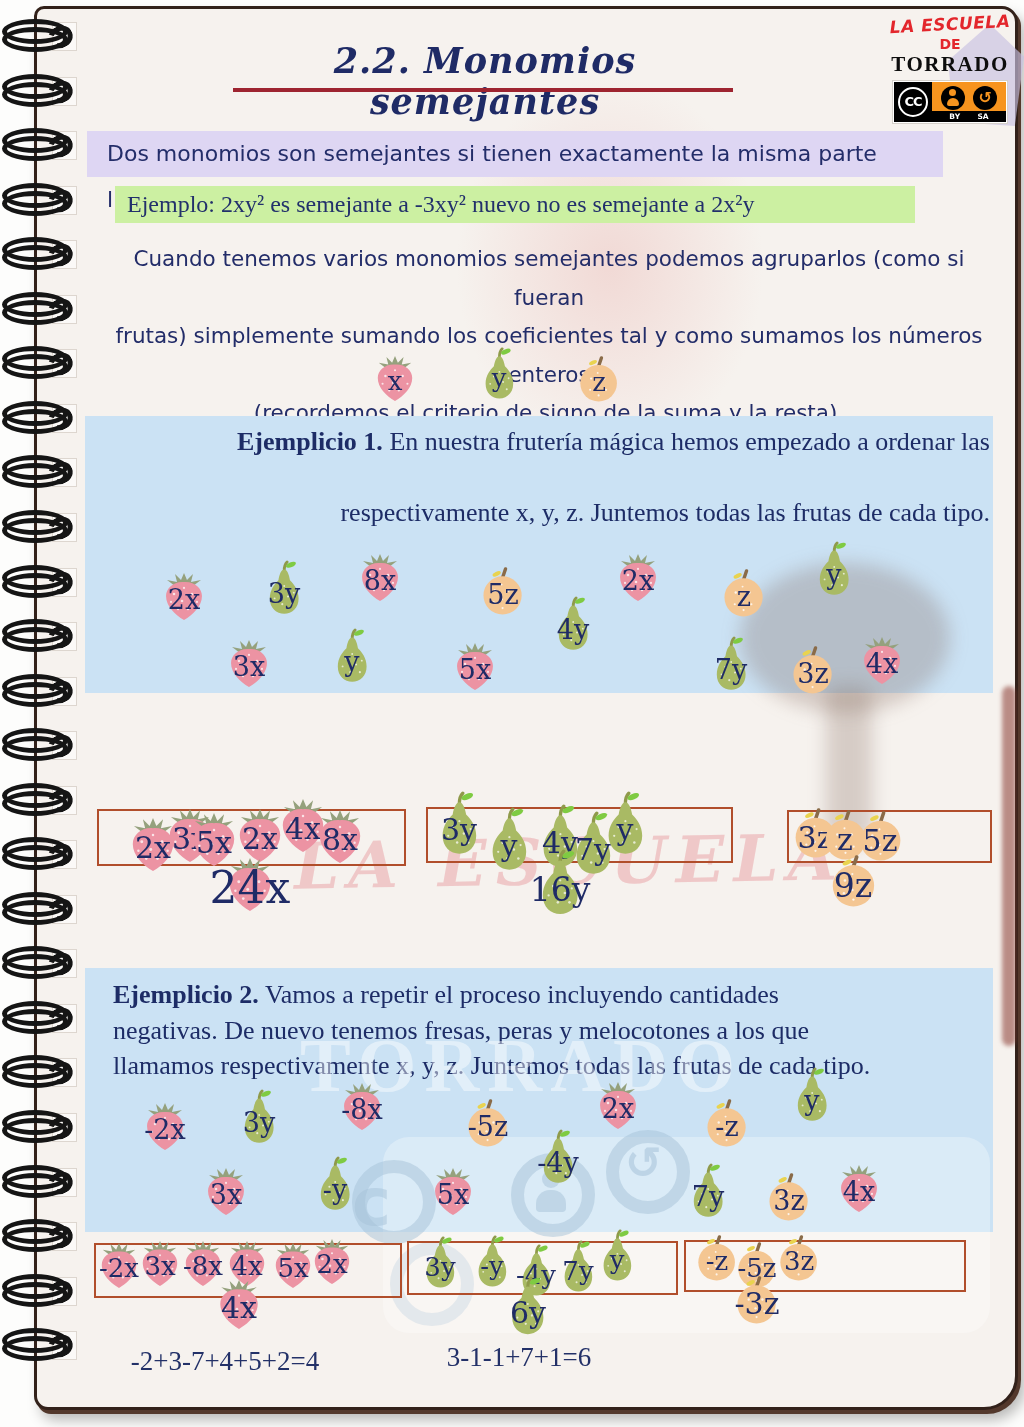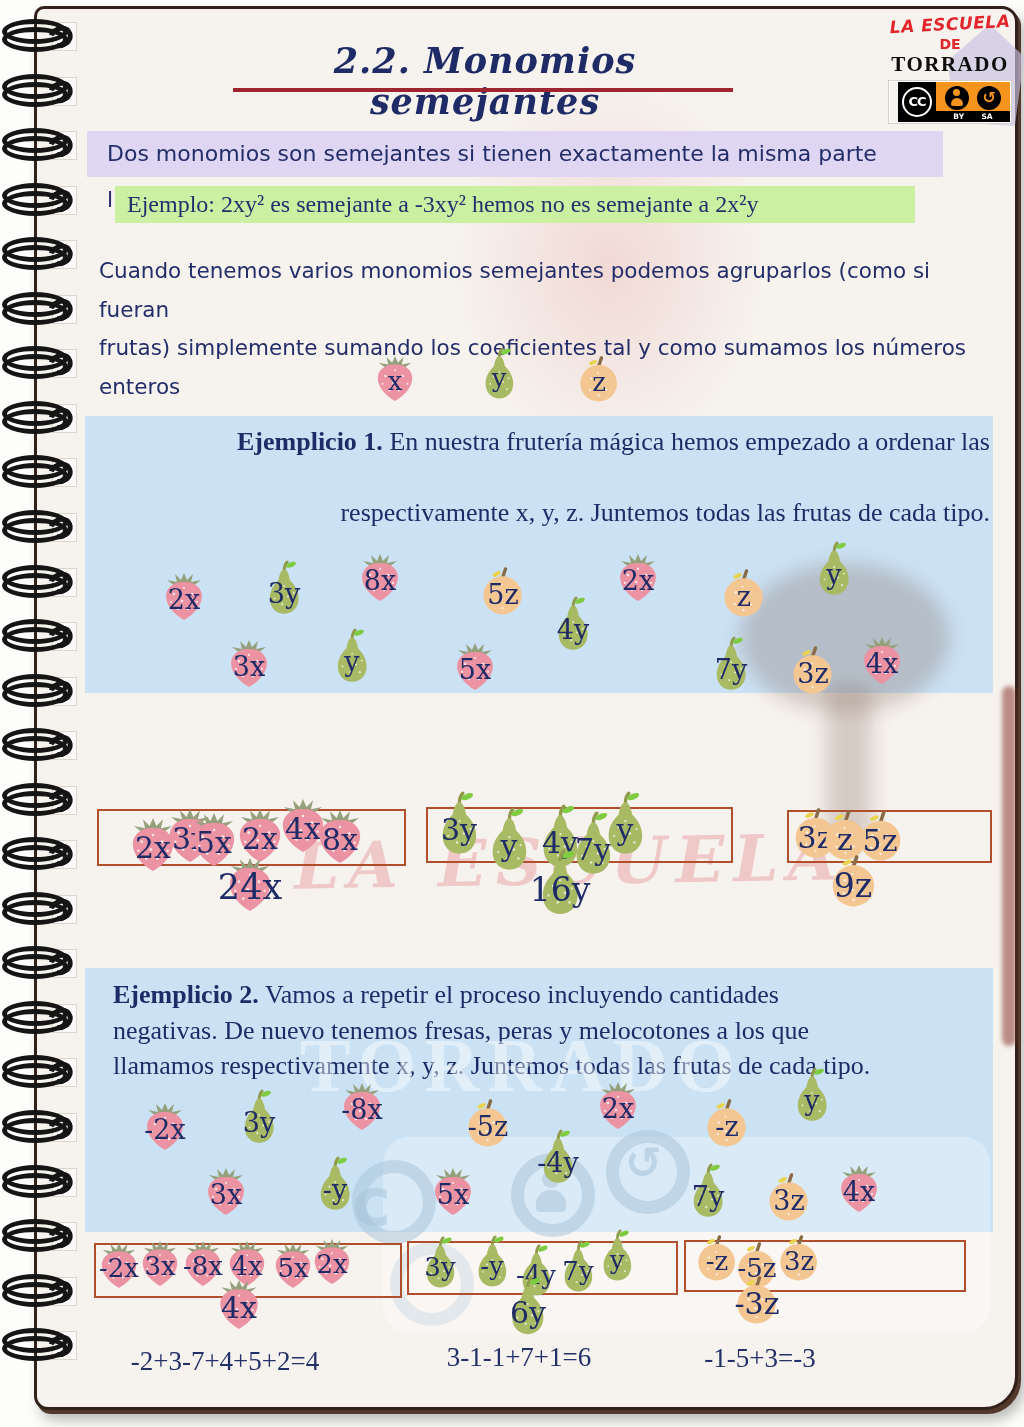--- a/index.html
+++ b/index.html
@@ -40,41 +40,41 @@
   
   .title{left:240px;top:40px;width:490px;text-align:center;font:italic bold 35px "DejaVu Serif",serif;
          color:var(--ink_navy);letter-spacing:1px;}
   .title-underline{left:233px;top:88px;width:500px;height:4px;background:var(--underline_red);}
   .logo{left:884px;top:14px;width:132px;text-align:center;}
   .logo-l1{font:italic bold 17px "DejaVu Sans",sans-serif;color:var(--logo_red);letter-spacing:0.5px;
            transform:rotate(-3deg);}
   .logo-l2{font:bold 14px "DejaVu Sans",sans-serif;color:var(--logo_red);margin-top:2px;}
   .logo-l3{font:bold 21px "Liberation Serif",serif;color:#0d0d0d;letter-spacing:1.5px;}
   .badge{display:flex;width:112px;height:40px;margin:4px auto 8px;border:1px solid #fff;
-         box-shadow:0 0 0 1px #d5d0ca;padding-left:8px;}
+         box-shadow:0 0 0 1px #d5d0ca;}
   .badge-cc{width:38px;background:#000;display:flex;align-items:center;justify-content:center;}
   .ccring{width:26px;height:26px;border:2.5px solid #fff;border-radius:50%;color:#fff;
           font:bold 13px/25px "DejaVu Sans",sans-serif;text-align:center;letter-spacing:-1px;}
   .badge-r{flex:1;display:flex;flex-direction:column;background:var(--cc_orange);}
   .bicons{flex:1;display:flex;justify-content:space-evenly;align-items:center;padding-top:2px;}
   .bi{width:24px;height:24px;border-radius:50%;background:#000;position:relative;
       color:var(--cc_orange);font:bold 16px/23px "DejaVu Sans",sans-serif;text-align:center;}
   .bi .phead{position:absolute;left:8.5px;top:3.5px;width:7px;height:7px;border-radius:50%;
              background:var(--cc_orange);}
   .bi .pbody{position:absolute;left:6px;top:12px;width:12px;height:8px;border-radius:6px 6px 2px 2px;
              background:var(--cc_orange);}
   .bstrip{height:11px;background:#000;color:#fff;display:flex;justify-content:space-evenly;
           font:bold 7.5px/11px "DejaVu Sans",sans-serif;}
 
   
   .def-box{left:87px;top:131px;width:856px;height:46px;background:var(--box_purple);
            font:22px/46px "DejaVu Sans",sans-serif;color:var(--hand_navy);padding-left:20px;box-sizing:border-box;}
   .ex-box{left:115px;top:186px;width:800px;height:37px;background:var(--box_green);
           font:24px/37px "Liberation Serif",serif;color:#22306b;padding-left:12px;box-sizing:border-box;}
-  .intro{left:99px;top:252px;width:900px;font:21.5px/38.5px "DejaVu Sans",sans-serif;color:var(--hand_navy);}
+  .intro{left:99px;top:240px;width:900px;font:21.5px/38.5px "DejaVu Sans",sans-serif;color:var(--hand_navy);text-align:center;}
   .bluebox{background:var(--box_blue);}
   .bb1{left:85px;top:416px;width:908px;height:277px;}
   .bb2{left:85px;top:968px;width:908px;height:264px;}
   .bbtext{position:absolute;font:26px/35.5px "Liberation Serif",serif;color:#1d2c66;}
   .bbt1{left:95px;top:424px;width:895px;text-align:right;}
   .bbt2{left:113px;top:977px;width:885px;}
   .bbtext b{font-weight:bold;}
 
   
   .gbox{position:absolute;border:2px solid var(--group_border);background:transparent;z-index:3;}
@@ -129,21 +129,21 @@
           </div>
           <div class="bstrip">
             <span>BY</span>
             <span>SA</span>
           </div>
         </div>
       </div>
     </div>
 
     <div class="def-box">Dos monomios son semejantes si tienen exactamente la misma parte literal.</div>
-    <div class="ex-box">Ejemplo: 2xy² es semejante a -3xy²  hemos no es semejante a 2x²y</div>
+    <div class="ex-box">Ejemplo: 2xy² es semejante a -3xy²  nuevo no es semejante a 2x²y</div>
     <p class="intro"><span>Cuando tenemos varios monomios semejantes podemos agruparlos (como si fueran</span><br><span>frutas) simplemente sumando los coeficientes tal y como sumamos los números enteros</span><br><span>(recordemos el criterio de signo de la suma y la resta).</span></p>
 
     <div class="bluebox bb1"></div>
     <p class="bbtext bbt1"><b>Ejemplicio 1.</b><span> En nuestra frutería mágica hemos empezado a ordenar las</span><br><br><span>respectivamente x, y, z. Juntemos todas las frutas de cada tipo.</span></p>
 
     <div class="bluebox bb2"></div>
     <p class="bbtext bbt2"><b>Ejemplicio 2.</b><span> Vamos a repetir el proceso incluyendo cantidades</span><br><span>negativas. De nuevo tenemos fresas, peras y melocotones a los que</span><br><span>llamamos respectivamente x, y, z. Juntemos todas las frutas de cada tipo.</span></p>
 
     <div class="wm wm-spoon">
         <i class="spoon-head"></i>
@@ -159,21 +159,20 @@
         <i class="pbody2"></i>
       </div>
     <div class="wm wm-ring" style="left:606px;top:1130px;">
         <i class="saglyph">↺</i>
       </div>
     <div class="wm wm-ring" style="left:390px;top:1242px;opacity:0.5;"></div>
     <div class="wm wm-redstrip"></div>
 
     <div class="eq eq1">-2+3-7+4+5+2=4</div>
     <div class="eq eq2">3-1-1+7+1=6</div>
-    <div class="eq eq3">-1-5+3=-3</div>
   <div class="fruit" style="left: 372px; top: 355.2px; width: 46px; height: 47.84px;">
         <svg width="46" height="47.84" viewBox="0 0 48 50">
     <polygon points="24,1 27,8 33,2 31,10 41,8 33,14 24,12 15,14 7,8 17,10 15,2 21,8" fill="#95a17d"></polygon>
     <path d="M24 10 C34 9 42 16 42 24 C42 34 33 43 24 48 C15 43 6 34 6 24 C6 16 14 9 24 10 Z" fill="var(--strawberry)"></path>
     <g fill="#fff" opacity="0.75">
             <circle cx="14" cy="22" r="1.3"></circle>
             <circle cx="22" cy="29" r="1.3"></circle>
             <circle cx="32" cy="22" r="1.3"></circle>
             <circle cx="18" cy="37" r="1.2"></circle>
             <circle cx="28" cy="37" r="1.2"></circle>
@@ -805,21 +804,21 @@
             <circle cx="14" cy="22" r="1.3"></circle>
             <circle cx="22" cy="29" r="1.3"></circle>
             <circle cx="32" cy="22" r="1.3"></circle>
             <circle cx="18" cy="37" r="1.2"></circle>
             <circle cx="28" cy="37" r="1.2"></circle>
             <circle cx="24" cy="16" r="1.1"></circle>
             <circle cx="11" cy="30" r="1.1"></circle>
             <circle cx="37" cy="30" r="1.1"></circle>
           </g>
         </svg>
-        <span class="flabel" style="top:54%;font-size:35px">24x</span>
+        <span class="flabel" style="top:54%;font-size:44px">24x</span>
       </div>
       <div class="gbox" style="left: 426px; top: 807px; width: 303px; height: 52px;"></div>
       <div class="fruit" style="left: 436.6px; top: 790.7px; width: 44.8px; height: 63.84px;">
         <svg width="44.800000000000004" height="63.839999999999996" viewBox="0 0 40 57">
     <path d="M20 11 C20 7 21 4 23 2" stroke="#8f9a4a" stroke-width="3" fill="none" stroke-linecap="round"></path>
     <ellipse cx="27" cy="5" rx="5.5" ry="2.6" fill="#7fcb42" transform="rotate(-22 27 5)"></ellipse>
     <path d="M20 10 C23 10 25 15 26 21 C30 25 35 31 35 40 C35 50 28 56 20 56 C12 56 5 50 5 40 C5 31 10 25 14 21 C15 15 17 10 20 10 Z" fill="var(--pear)"></path>
     <g fill="#fff" opacity="0.7">
             <circle cx="14" cy="32" r="1.1"></circle>
             <circle cx="24" cy="38" r="1.1"></circle>

